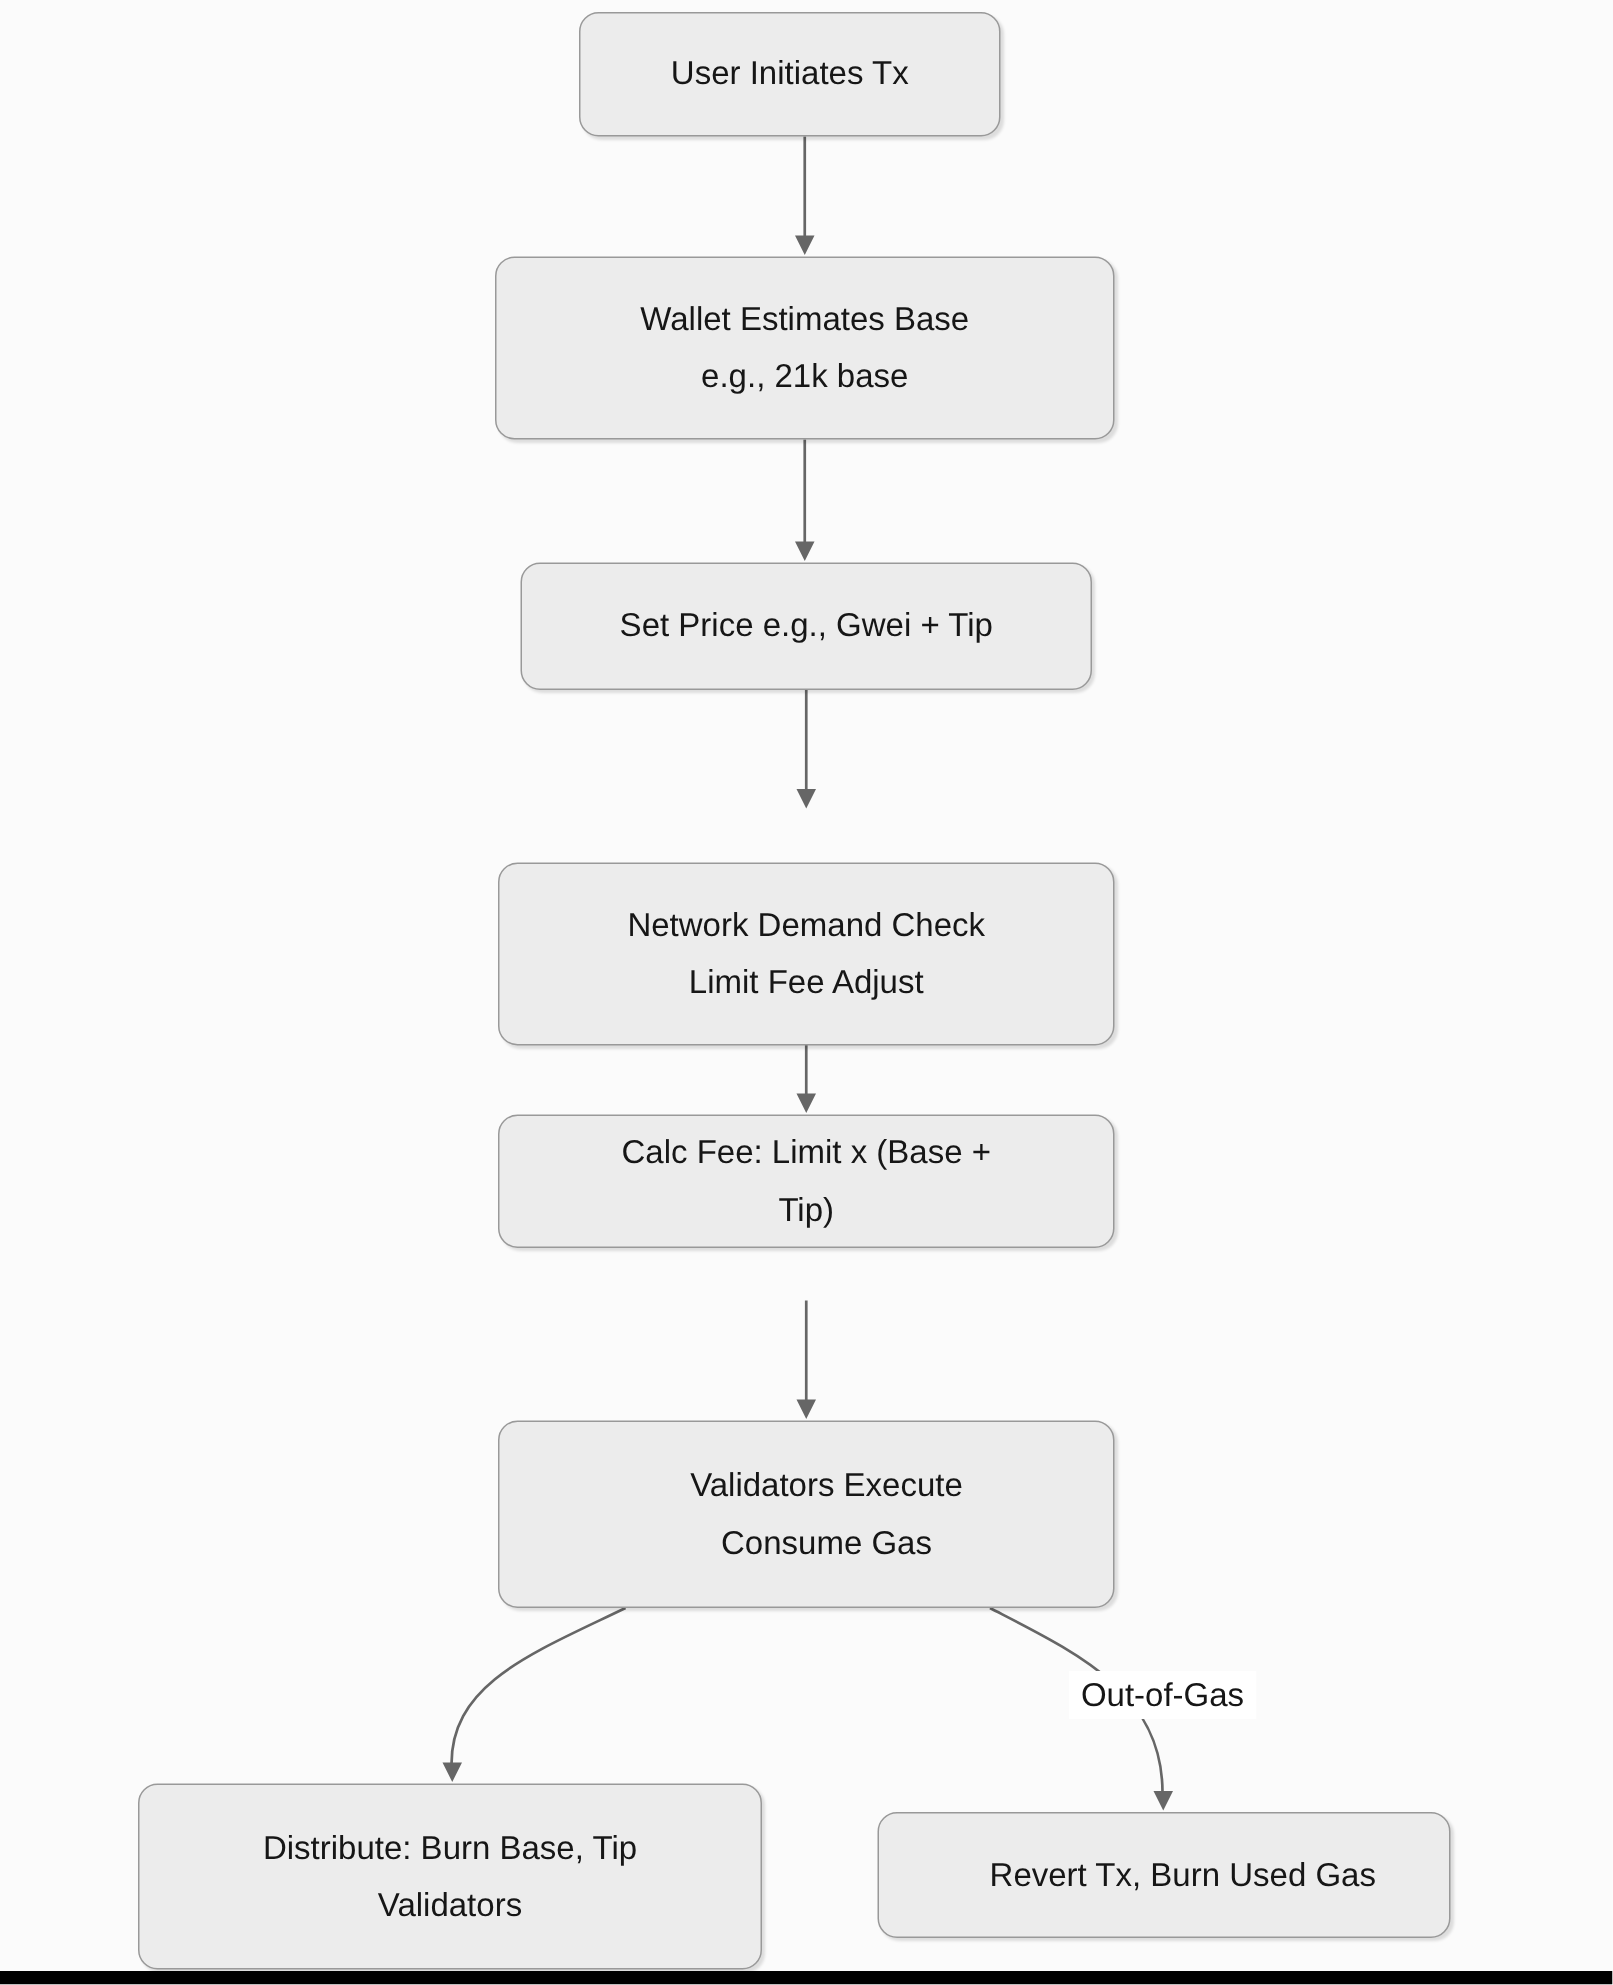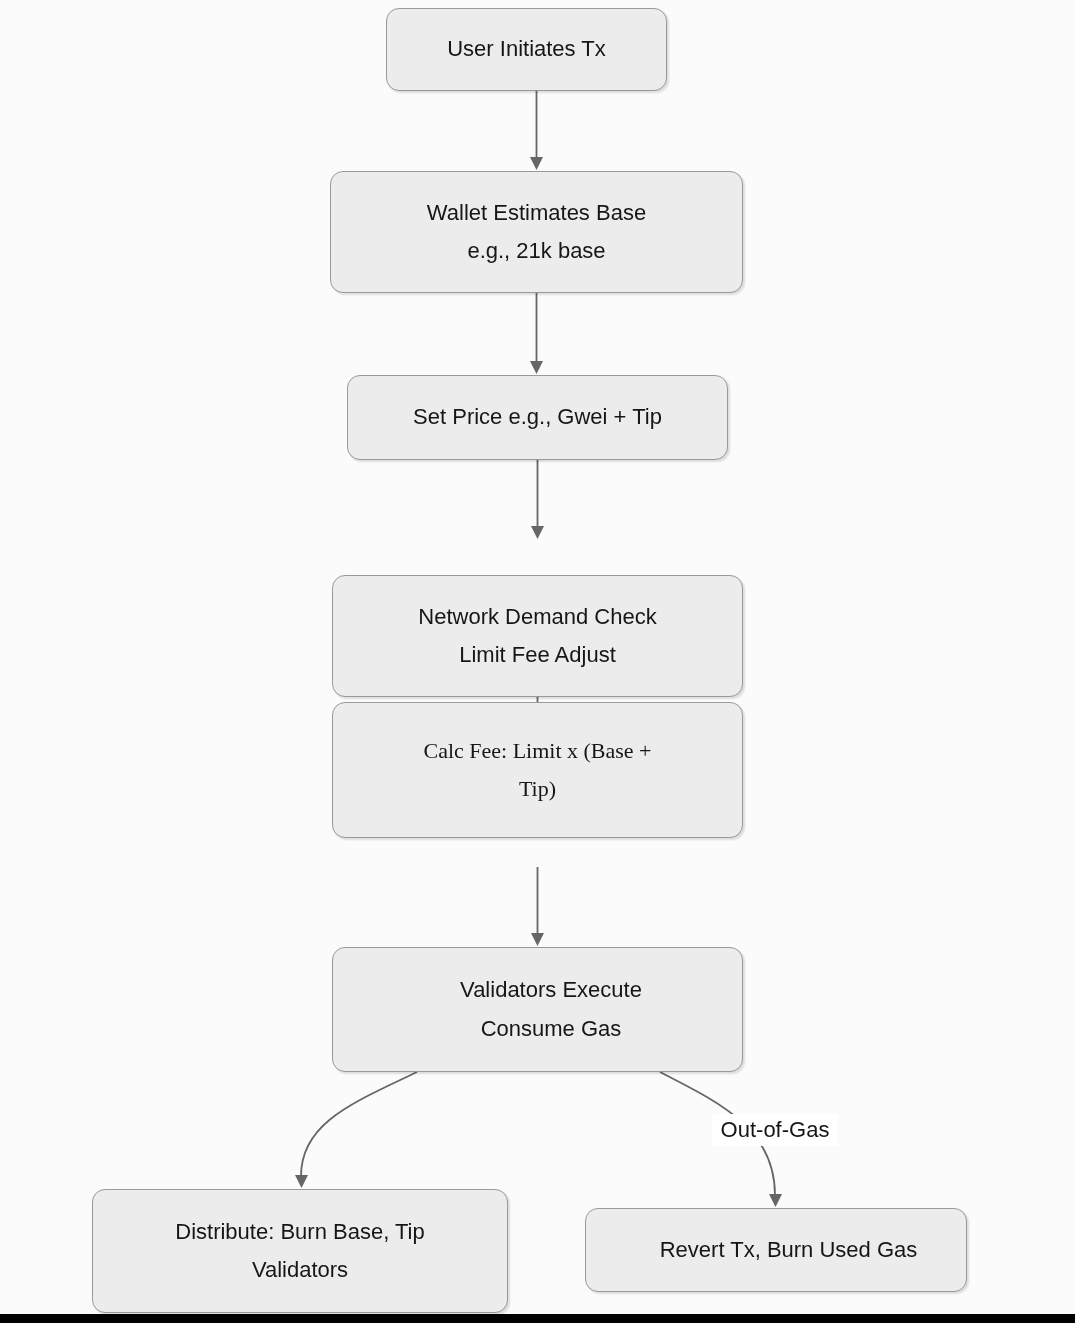--- a/index.html
+++ b/index.html
@@ -33,21 +33,21 @@
     font-size: 22px;
     line-height: 1.75;
     white-space: nowrap;
     box-sizing: border-box;
   }
   
   .n1 { left: 386px; top:    8px; width: 281px; height:  83px; }
   .n2 { left: 330px; top:  171px; width: 413px; height: 122px; }
   .n3 { left: 347px; top:  375px; width: 381px; height:  85px; align-items: center; }
   .n4 { left: 332px; top:  540px; width: 411px; height: 122px; margin-top: 35px; }
-  .n5 { left: 332px; top:  702px; width: 411px; height: 136px; font-family: Liberation Serif, serif; }
+  .n5 { left: 332px; top:  743px; width: 411px; height: 89px; }
   .n6 { left: 332px; top:  947px; width: 411px; height: 125px; padding-left: 27px; }
   .n7 { left:  92px; top: 1189px; width: 416px; height: 124px; }
   .n8 { left: 585px; top: 1208px; width: 382px; height:  84px; padding-left: 25px; }
 
   .edge-label {
     position: absolute;
     z-index: 3;
     left: 775px; top: 1114px;
     transform: translateX(-50%);
     background: var(--label-bg, #ffffff);

